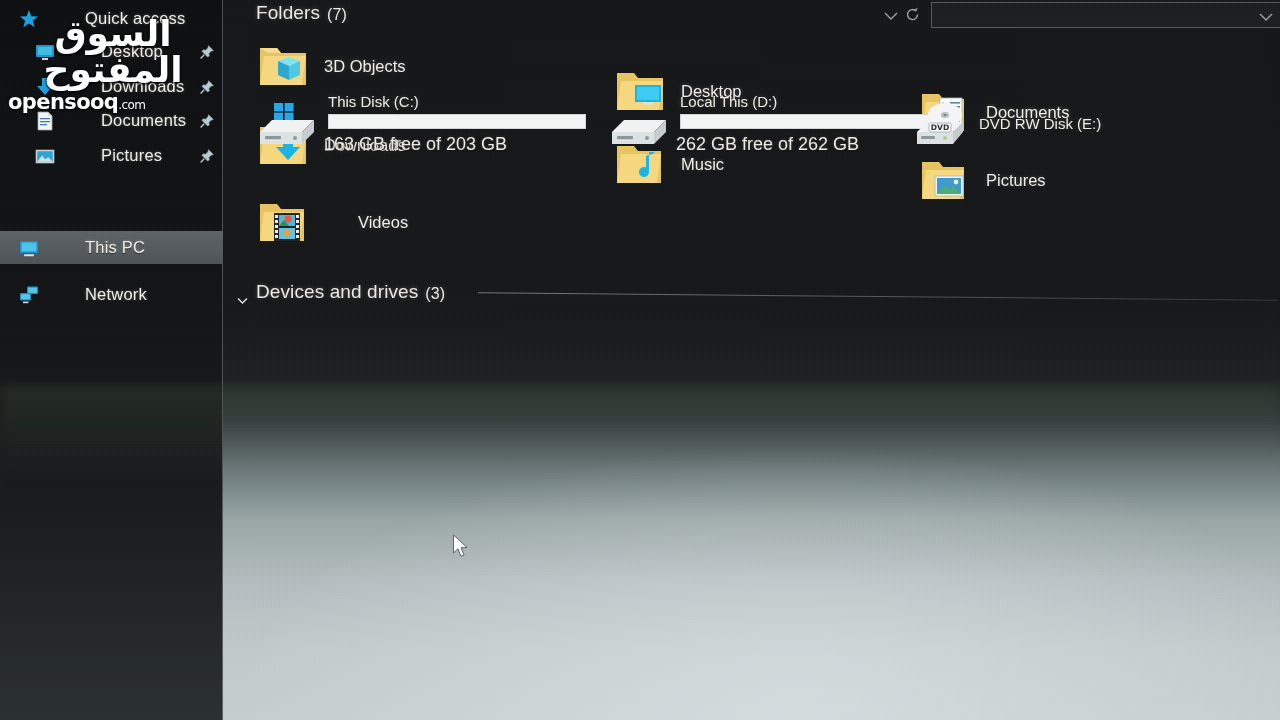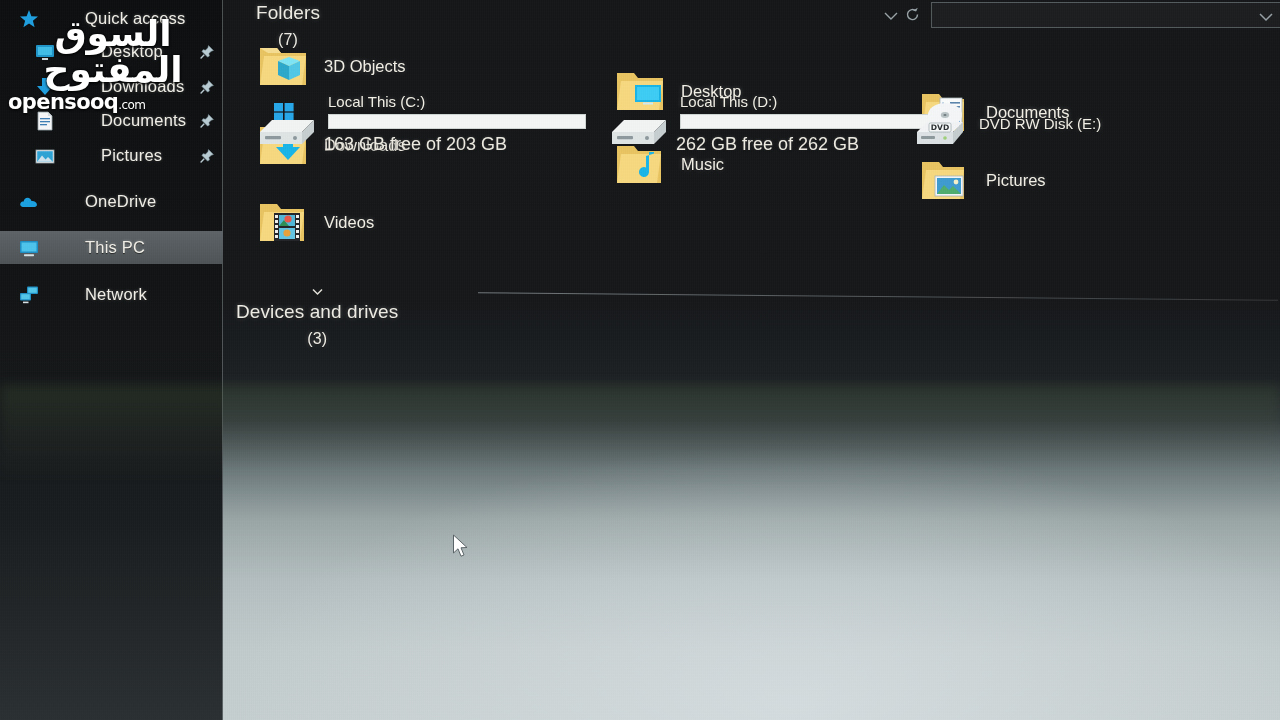--- a/index.html
+++ b/index.html
@@ -70,25 +70,24 @@
   #searchbox{
     position:absolute; left:708px; top:2px; width:555px; height:26px;
     border:1px solid rgba(170,180,185,.40); background:rgba(255,255,255,.030);
   }
   #search-dd{ position:absolute; right:6px; top:9px; width:16px; height:12px; }
 
   
   #content { position:absolute; left:223px; top:0; right:0; bottom:0; }
 
   .group-head {
-    position:absolute; display:flex; align-items:center; gap:7px;
+    position:absolute; display:flex; align-items:flex-end; gap:7px;
     color:#eeece4; font-size:19px; letter-spacing:.1px;
     text-shadow:0 0 4px rgba(255,255,255,.3), 0 1px 2px rgba(0,0,0,.85);
     white-space:nowrap;
-    flex-direction:column;
   }
   .group-head .cnt { font-size:16px; }
   .group-rule {
     position:absolute; height:1px;
     background:linear-gradient(90deg, rgba(190,198,200,.55), rgba(190,198,200,.18));
   }
   .chev { width:13px; height:13px; flex:none; }
 
   
   .tile { position:absolute; display:flex; align-items:center; }
@@ -232,28 +231,20 @@
       </span>
       <span class="nav-label">Pictures</span>
       <span class="pin">
         <svg viewBox="0 0 16 16" width="16" height="16">
           <path d="M9.5 1.6 L14.4 6.5 L12.2 7.2 L9.9 9.6 L10.4 12 L8.6 13.1 L3 7.5 L4.1 5.7 L6.5 6.2 L8.9 3.8 Z" fill="#b9ccd3" stroke="#7e949c" stroke-width=".6"></path>
           <path d="M5.2 10.8 L1.6 14.4" stroke="#b9ccd3" stroke-width="1.4"></path>
         </svg>
       </span>
     </div>
 
-    <div class="nav-item" style="top:185px">
-      <span class="nav-ico">
-        <svg viewBox="0 0 22 22" width="22" height="22">
-          <path d="M6 16 C2.8 16 1.5 13.8 2.6 12 C3.3 10.8 4.8 10.4 5.6 10.6 C5.9 7.6 8.4 6.2 10.7 6.9 C12.3 7.4 13.2 8.7 13.5 10 C16.3 9.6 18.6 11.3 18.9 13.3 C19.2 15.2 17.8 16 16.5 16 Z" fill="#1ba1e2"></path>
-        </svg>
-      </span>
-      <span class="nav-label">OneDrive</span>
-    </div>
 
     <div class="nav-item" style="top:278px">
       <span class="nav-ico">
         <svg viewBox="0 0 22 22" width="22" height="22">
           <rect x="9" y="2.5" width="11" height="7.5" rx="1" fill="#1f8fc4"></rect>
           <rect x="10.2" y="3.7" width="8.6" height="5.1" fill="#54c7ea"></rect>
           <rect x="2" y="9" width="11" height="7.5" rx="1" fill="#1f8fc4"></rect>
           <rect x="3.2" y="10.2" width="8.6" height="5.1" fill="#54c7ea"></rect>
           <rect x="5" y="17.6" width="5.5" height="1.6" fill="#d6e2e6"></rect>
         </svg>
@@ -354,21 +345,21 @@
           <path d="M8 14 H46 L42 43 H4 Z" fill="#f6d97f"></path>
           <rect x="17" y="20" width="28" height="20" fill="#f3f6f7" stroke="#a8b4b8" stroke-width=".8"></rect>
           <rect x="19" y="22" width="24" height="16" fill="#3f9bd1"></rect>
           <path d="M19 38 L26 29 L31 34 L35 30 L43 38 Z" fill="#4fae6f"></path>
           <circle cx="38" cy="26" r="2.4" fill="#f5f0c8"></circle>
         </svg>
       </span>
       <span class="fname">Pictures</span>
     </div>
 
-    <div class="tile" style="left:33px; top:198px;">
+    <div class="tile" style="left:33px; top:198px;gap:34px;">
       <span class="ficon">
         <svg viewBox="0 0 56 48" width="56" height="48">
           <path d="M4 6 H21 L25 11 H48 V43 H4 Z" fill="#e9c462"></path>
           <path d="M8 14 H48 L44 43 H4 Z" fill="#f6d97f"></path>
           <rect x="18" y="15" width="26" height="28" fill="#25262a"></rect>
           <g fill="#f0f0ee">
             <rect x="19" y="17" width="3" height="3"></rect>
               <rect x="19" y="22" width="3" height="3"></rect>
             <rect x="19" y="27" width="3" height="3"></rect>
               <rect x="19" y="32" width="3" height="3"></rect>
@@ -409,21 +400,21 @@
             <rect x="18" y="13.6" width="9" height="8.4" fill="#28a8ea"></rect>
             <rect x="28.6" y="13.6" width="9" height="8.4" fill="#28a8ea"></rect>
           </g>
           <path d="M4 33 L16 21 H58 L46 33 Z" fill="#f2f4f4"></path>
           <path d="M4 33 H46 V45 H4 Z" fill="#dfe4e5"></path>
           <path d="M46 33 L58 21 V33 L46 45 Z" fill="#c7cfd1"></path>
           <rect x="9" y="37" width="16" height="3.2" rx="1" fill="#8d999d"></rect>
           <circle cx="39" cy="39" r="2" fill="#8d999d"></circle>
         </svg>
       </span>
-      <span class="dname">Local This (C:)</span>
+      <span class="dname">This Disk (C:)</span>
       <span class="bar">
         <span class="fill" id="fill-c" style="width: 20%;"></span>
       </span>
       <span class="dsub">163 GB free of 203 GB</span>
     </div>
 
     <div class="drive" style="left:385px; top:93px;">
       <span class="dicon">
         <svg viewBox="0 0 62 50" width="62" height="50">
           <path d="M4 33 L16 21 H58 L46 33 Z" fill="#f2f4f4"></path>

